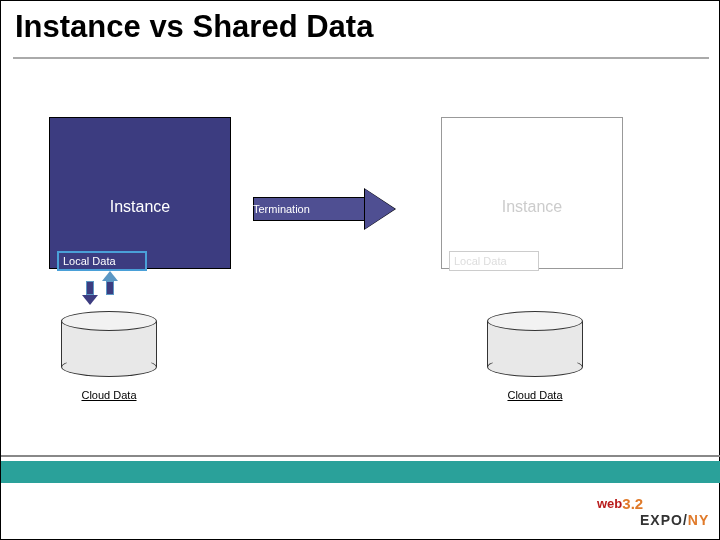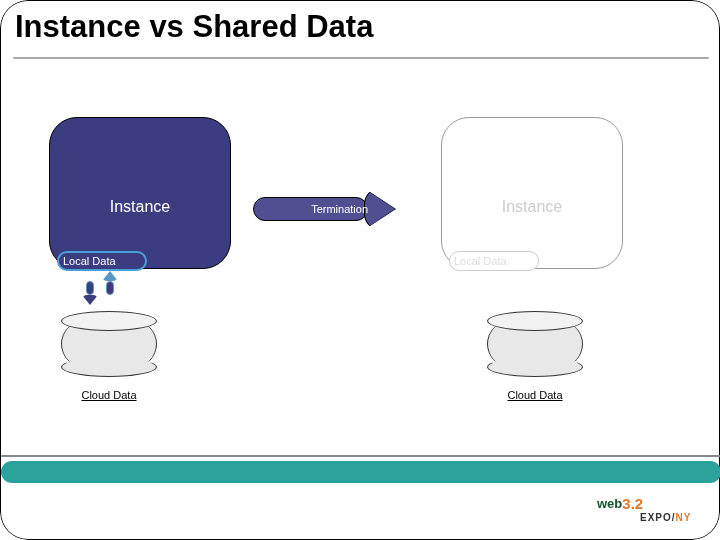--- a/index.html
+++ b/index.html
@@ -1,15 +1,15 @@
 <!DOCTYPE html>
 <html><head>
 <meta charset="utf-8">
 <style>
-  * { box-sizing: border-box; margin: 0; padding: 0; border-radius: 28px; }
+  * { box-sizing: border-box; margin: 0; padding: 0; }
   html, body { width: 720px; height: 540px; font-family: Arial, Helvetica, sans-serif; background: #fff; }
   .slide {
     width: 720px; height: 540px; position: relative;
     border: 1px solid #000;
   }
   .title {
     position: absolute; left: 14px; top: 8px;
     font-size: 31px; font-weight: bold; color: #000;
   }
   .title-underline {
@@ -59,21 +59,21 @@
     border-left: 30px solid #4f4f92;
   }
   .arrow-head-outline {
     position: absolute; left: 111px; top: -1px; width: 0; height: 0;
     border-top: 21px solid transparent;
     border-bottom: 21px solid transparent;
     border-left: 32px solid #000;
   }
   .arrow-text {
     position: absolute; left: 0; top: 8px; width: 115px; height: 24px;
-    color: #fff; font-size: 11px; line-height: 24px; text-align: right;
+    color: #fff; font-size: 11px; line-height: 24px; text-align: left;
   }
 
   
   .small-arrows { position: absolute; left: 82px; top: 276px; width: 36px; height: 30px; }
   .sa { position: absolute; top: 0; width: 14px; height: 28px; }
   .sa-down { left: 0; }
   .sa-up   { left: 20px; }
   .sa-stem { position: absolute; left: 3px; top: 4px; width: 8px; height: 14px; background: #3c3c80; border:1px solid #5b97c4; }
   .sa-down .sa-head {
     position: absolute; left: -1px; top: 18px; width: 0; height: 0;
@@ -107,23 +107,23 @@
     position: absolute; top: 78px; left: 0; width: 96px; text-align: center;
     font-size: 11px; color: #000; text-decoration: underline;
   }
 
   
   .footer-line { position: absolute; left: 0; top: 454px; width: 720px; height: 2px; background: #888; }
   .footer-teal { position: absolute; left: 0; top: 460px; width: 720px; height: 22px; background: #2aa19a; }
 
   
   .logo { position: absolute; right: 22px; bottom: 16px; width: 100px; height: 28px; font-size: 0; }
-  .logo .web { font-size: 13px; color: #14532d; font-weight: bold; vertical-align: middle; }
+  .logo .web { font-size: 13px; color: #b91c1c; font-weight: bold; vertical-align: middle; }
   .logo .two { font-size: 15px; color: #e07a2a; font-weight: bold; vertical-align: middle; }
-  .logo .expo { display: block; font-size: 10px; color: #333; font-weight: bold; letter-spacing: 1px; padding-left: 43px; }
+  .logo .expo { display: block; font-size: 14px; color: #333; font-weight: bold; letter-spacing: 1px; padding-left: 43px; }
   .logo .ny { color: #e07a2a; font-weight: bold; }
   .logo .slash { color: #333; }
 </style>
 </head>
 <body>
 
 <div class="slide">
 
   <div class="title">Instance vs Shared Data</div>
   <div class="title-underline"></div>

